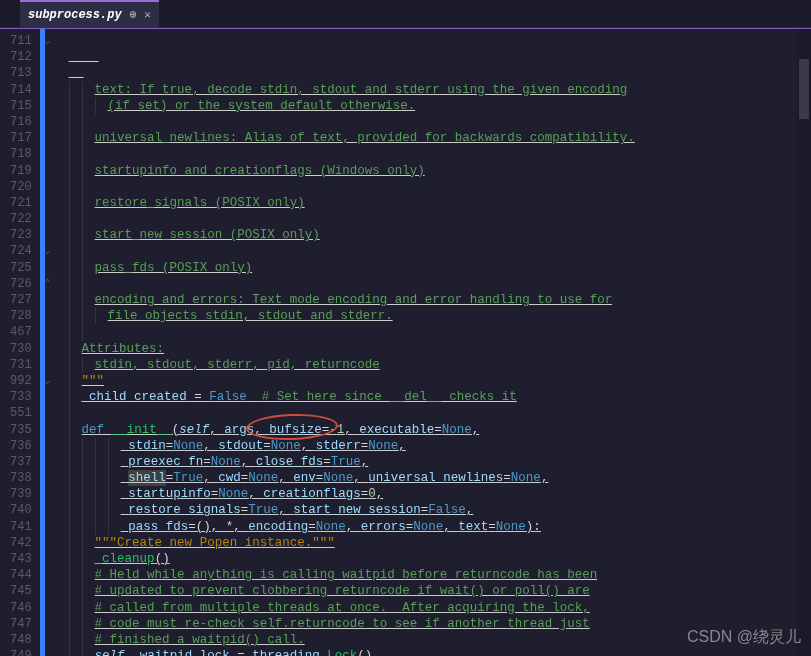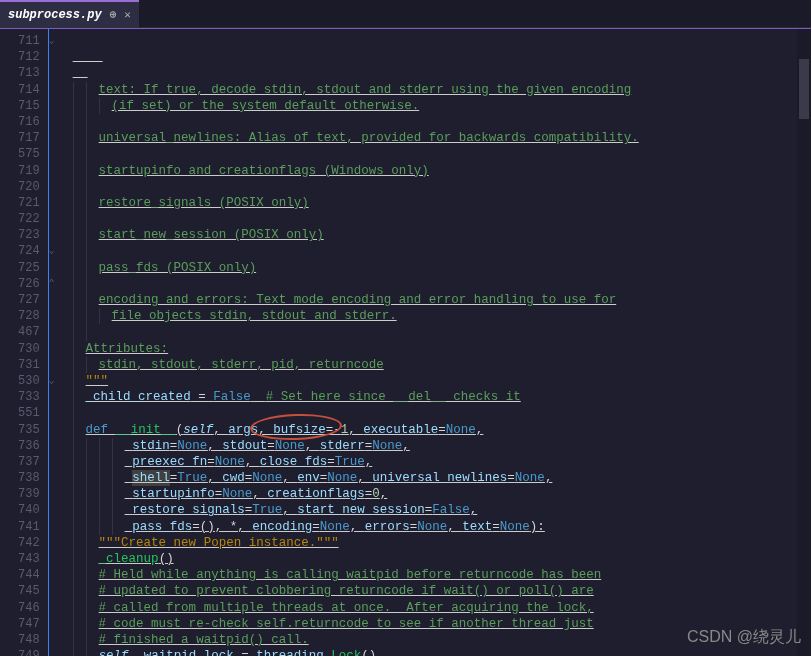--- a/index.html
+++ b/index.html
@@ -25,44 +25,45 @@
   color: #ffffff;
   padding: 5px 8px;
   font-size: 12px;
   font-weight: bold;
   display: flex;
   align-items: center;
   gap: 8px;
   border-top: 2px solid #9b6dd7;
   height: 28px;
   font-style: italic;
+  margin-left: 20px;
 }
 .tab-pin, .tab-close {
   font-size: 11px;
   color: #aaa;
   font-style: normal;
 }
 .accent-line {
   height: 1px;
   background: #7c5cbf;
 }
 .editor {
   display: flex;
   height: calc(100% - 29px);
   background: #1e1e2e;
 }
 .gutter {
   background: #1e1e2e;
   text-align: right;
   color: #5a5a6e;
-  padding: 4px 8px 4px 18px;
+  padding: 4px 8px 4px 10px;
   user-select: none;
   font-size: 12px;
   line-height: 16.2px;
-  border-right: 1px solid #3b82f6;
+  border-right: 5px solid #3b82f6;
 }
 .fold-col {
   width: 18px;
   color: #5a5a6e;
   font-size: 10px;
   line-height: 16.2px;
   padding: 4px 0;
   text-align: center;
 }
 .code-area {
@@ -141,35 +142,35 @@
 
 <div class="editor">
   <div class="gutter" id="gutter">
       <div class="line">711</div>
       <div class="line">712</div>
       <div class="line">713</div>
       <div class="line">714</div>
       <div class="line">715</div>
       <div class="line">716</div>
       <div class="line">717</div>
-      <div class="line">575</div>
+      <div class="line">718</div>
       <div class="line">719</div>
       <div class="line">720</div>
       <div class="line">721</div>
       <div class="line">722</div>
       <div class="line">723</div>
       <div class="line">724</div>
       <div class="line">725</div>
       <div class="line">726</div>
       <div class="line">727</div>
       <div class="line">728</div>
       <div class="line">467</div>
       <div class="line">730</div>
       <div class="line">731</div>
-      <div class="line">530</div>
+      <div class="line">992</div>
       <div class="line">733</div>
       <div class="line">551</div>
       <div class="line">735</div>
       <div class="line">736</div>
       <div class="line">737</div>
       <div class="line">738</div>
       <div class="line">739</div>
       <div class="line">740</div>
       <div class="line">741</div>
       <div class="line">742</div>

